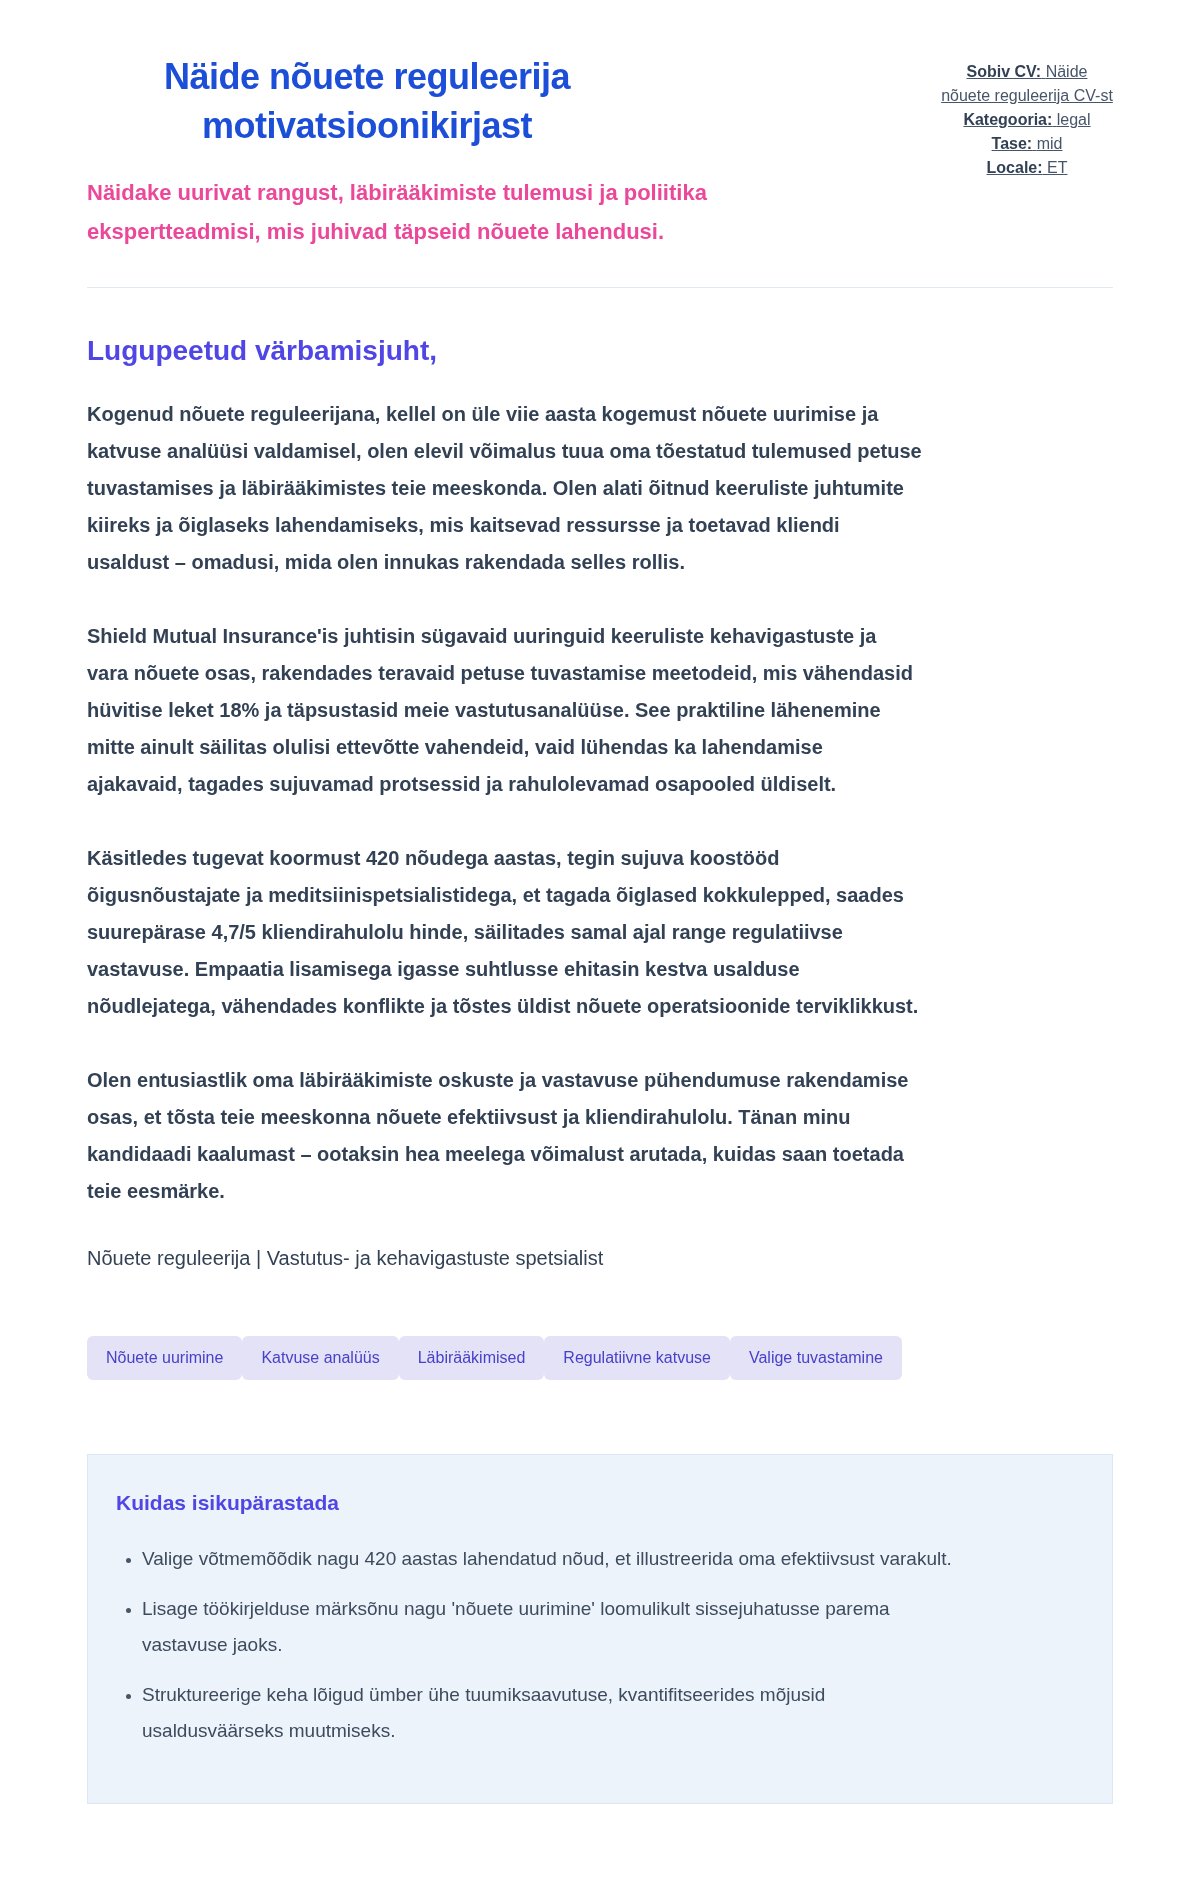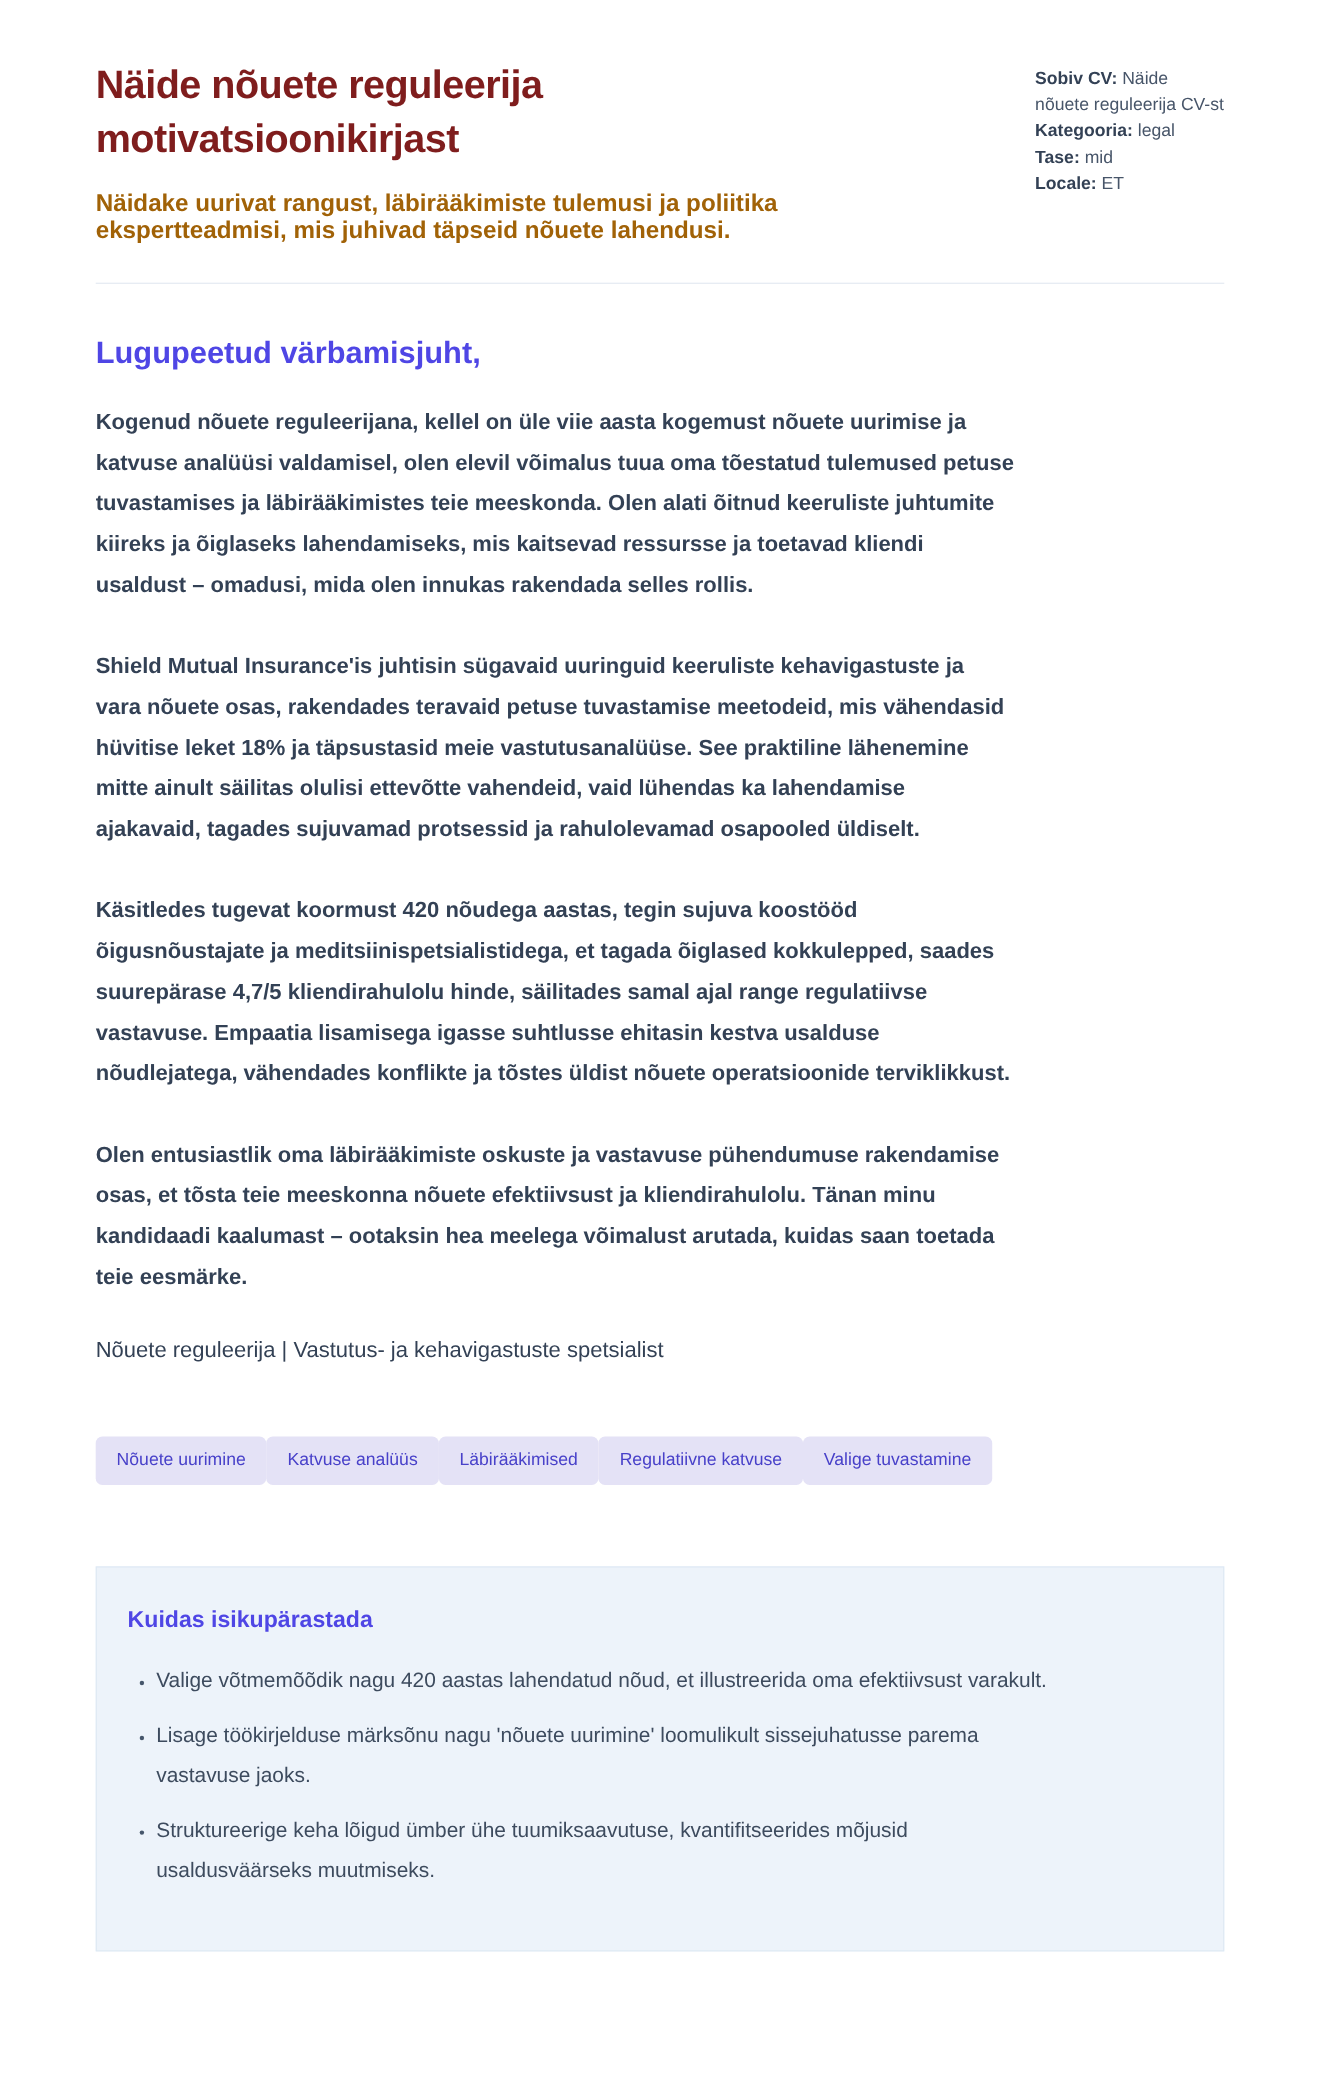--- a/index.html
+++ b/index.html
@@ -15,38 +15,40 @@
 
   
   .header { display: flex; justify-content: space-between; align-items: flex-start; }
   .header-left { max-width: 700px; }
   h1.page-title {
     max-width: 560px;
     font-size: 36px;
     line-height: 49px;
     font-weight: 700;
     letter-spacing: -0.5px;
-    color: #7f1d1d;
+    color: #1d4ed8;
     margin-bottom: 6px;
+    text-align: center;
   }
   .subtitle {
     max-width: 625px;
     font-size: 22px;
-    line-height: 24px;
+    line-height: 39px;
     font-weight: 700;
-    color: #a16207;
+    color: #ec4899;
     margin-top: 23px;
   }
   .meta {
     width: 172px;
-    text-align: left;
+    text-align: center;
     font-size: 16px;
     line-height: 24px;
     color: #475569;
     padding-top: 8px;
+    text-decoration: underline;
   }
   .meta-label { font-weight: 700; color: #334155; }
 
   
   .divider { border: none; border-top: 1px solid #e2e8f0; margin-top: 36px; }
 
   
   .letter { margin-top: 50px; max-width: 835px; }
   .greeting {
     color: #4f46e5;

